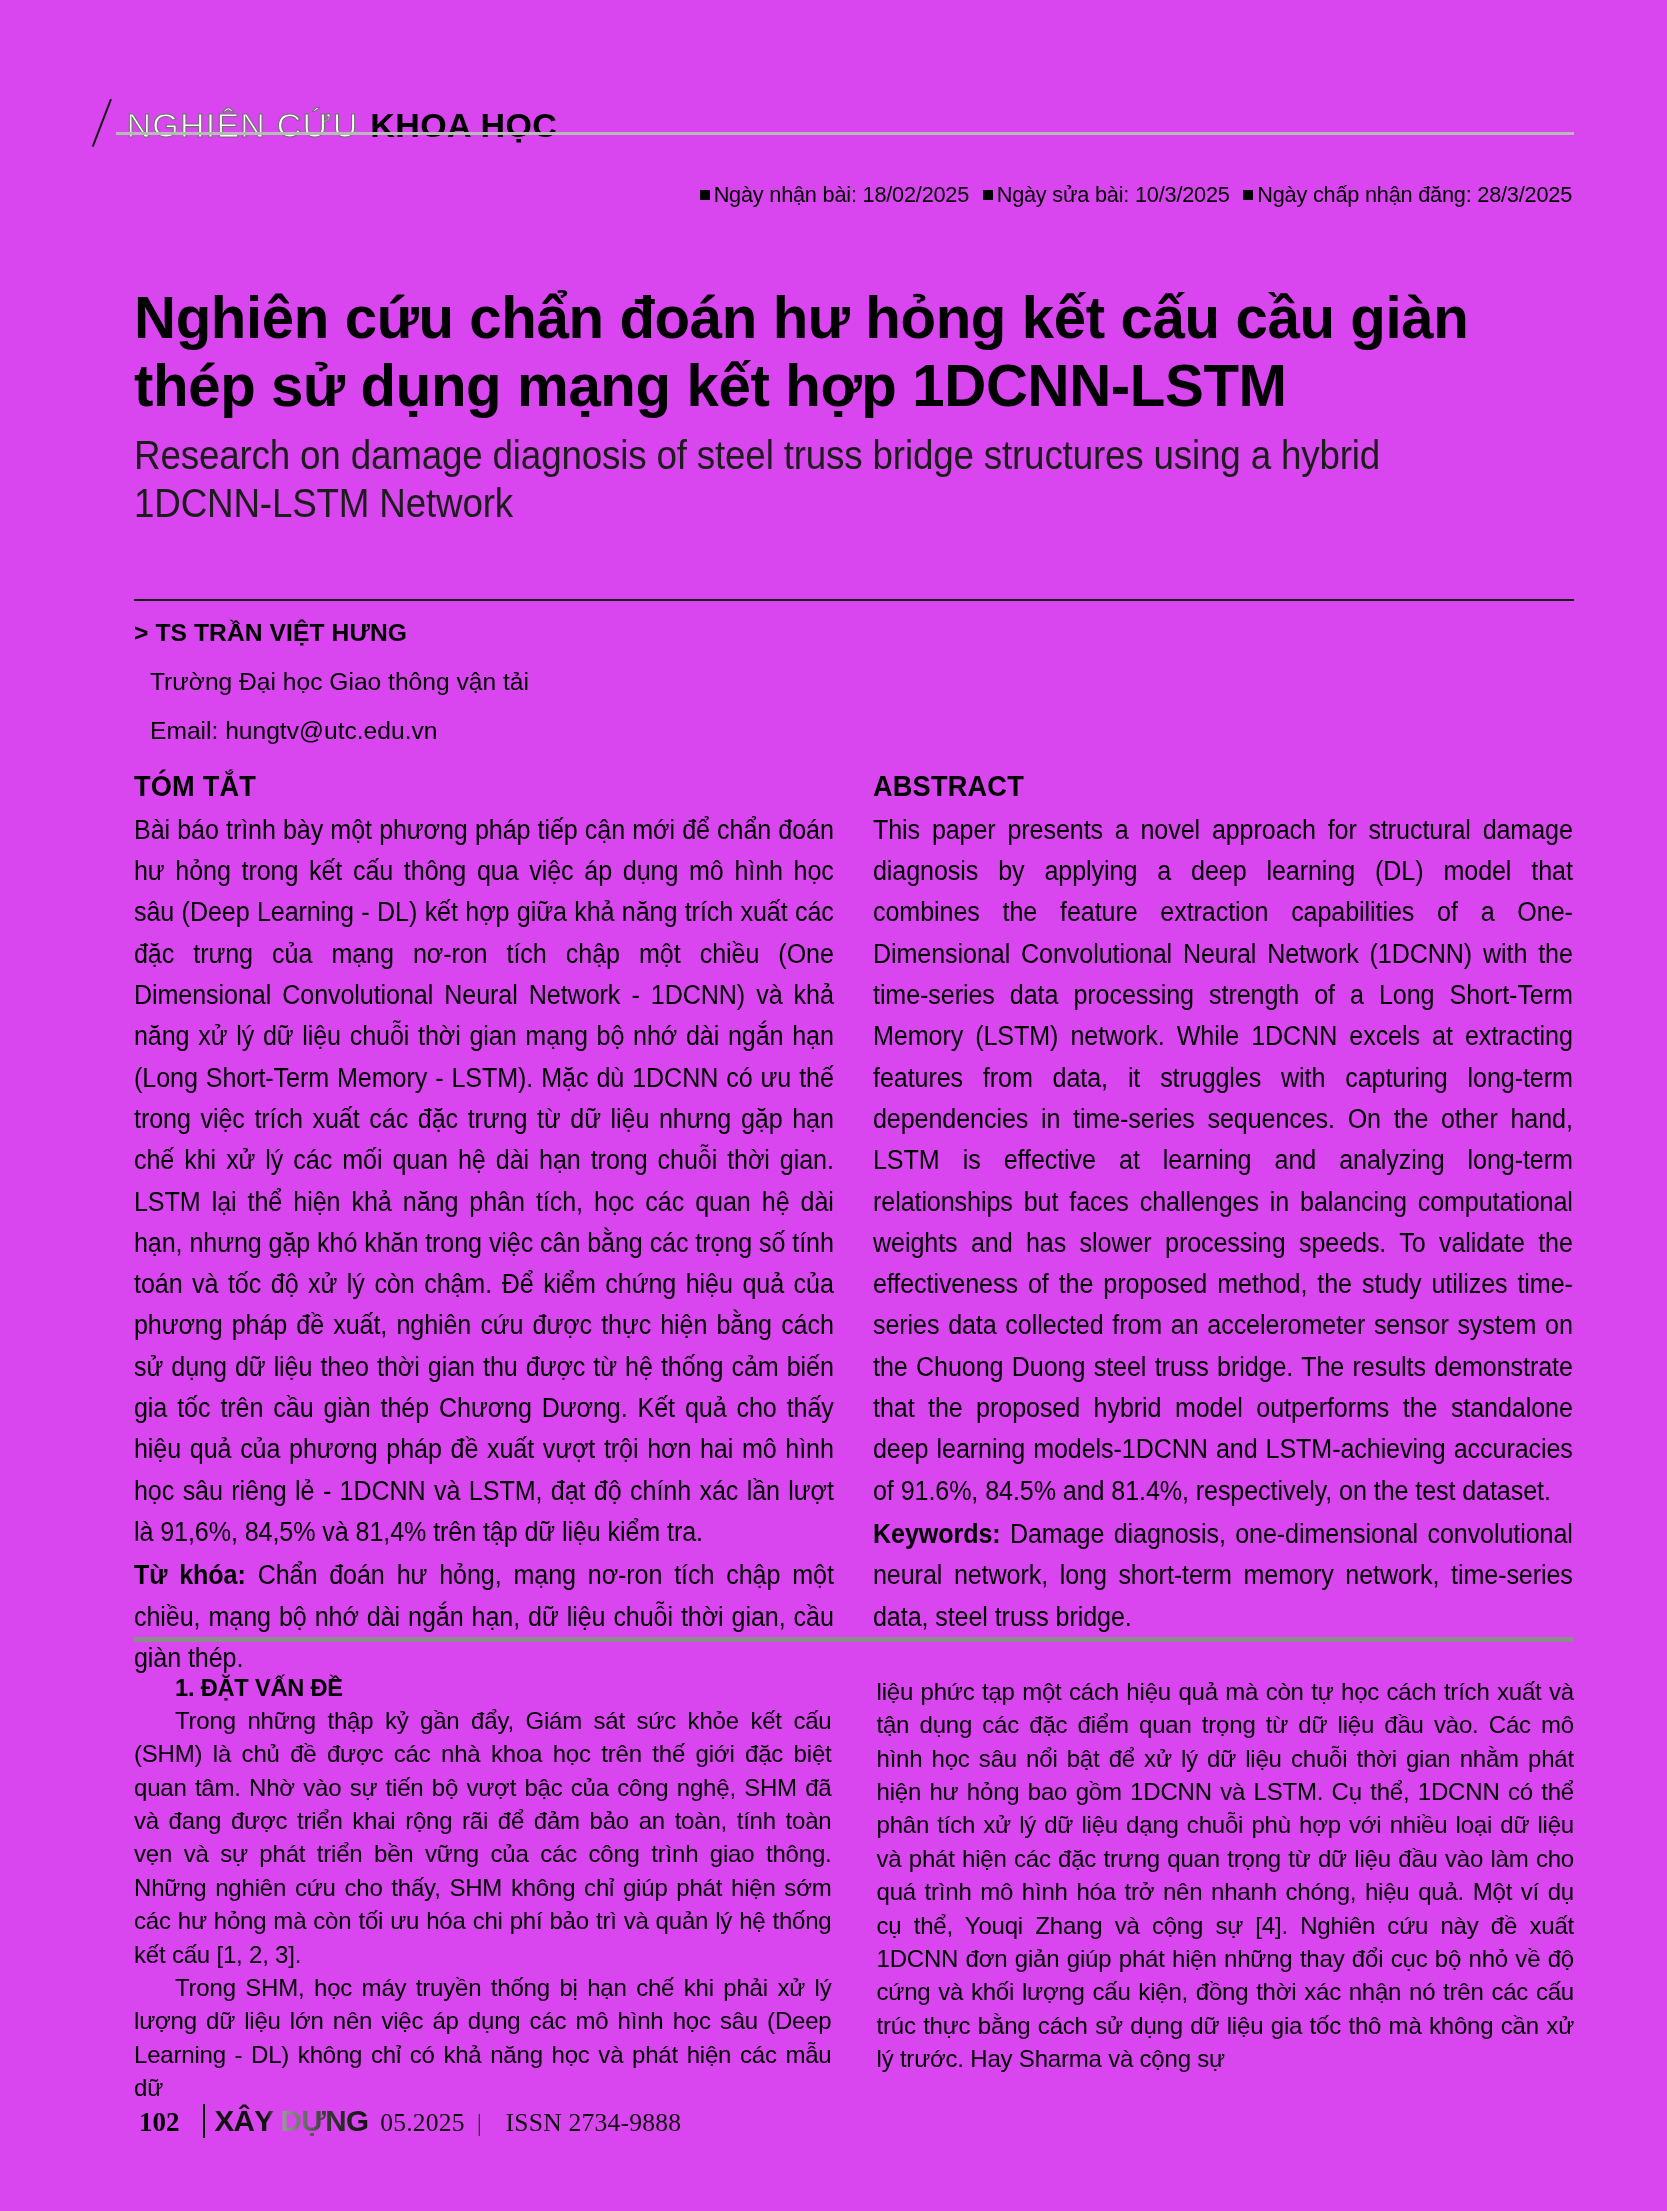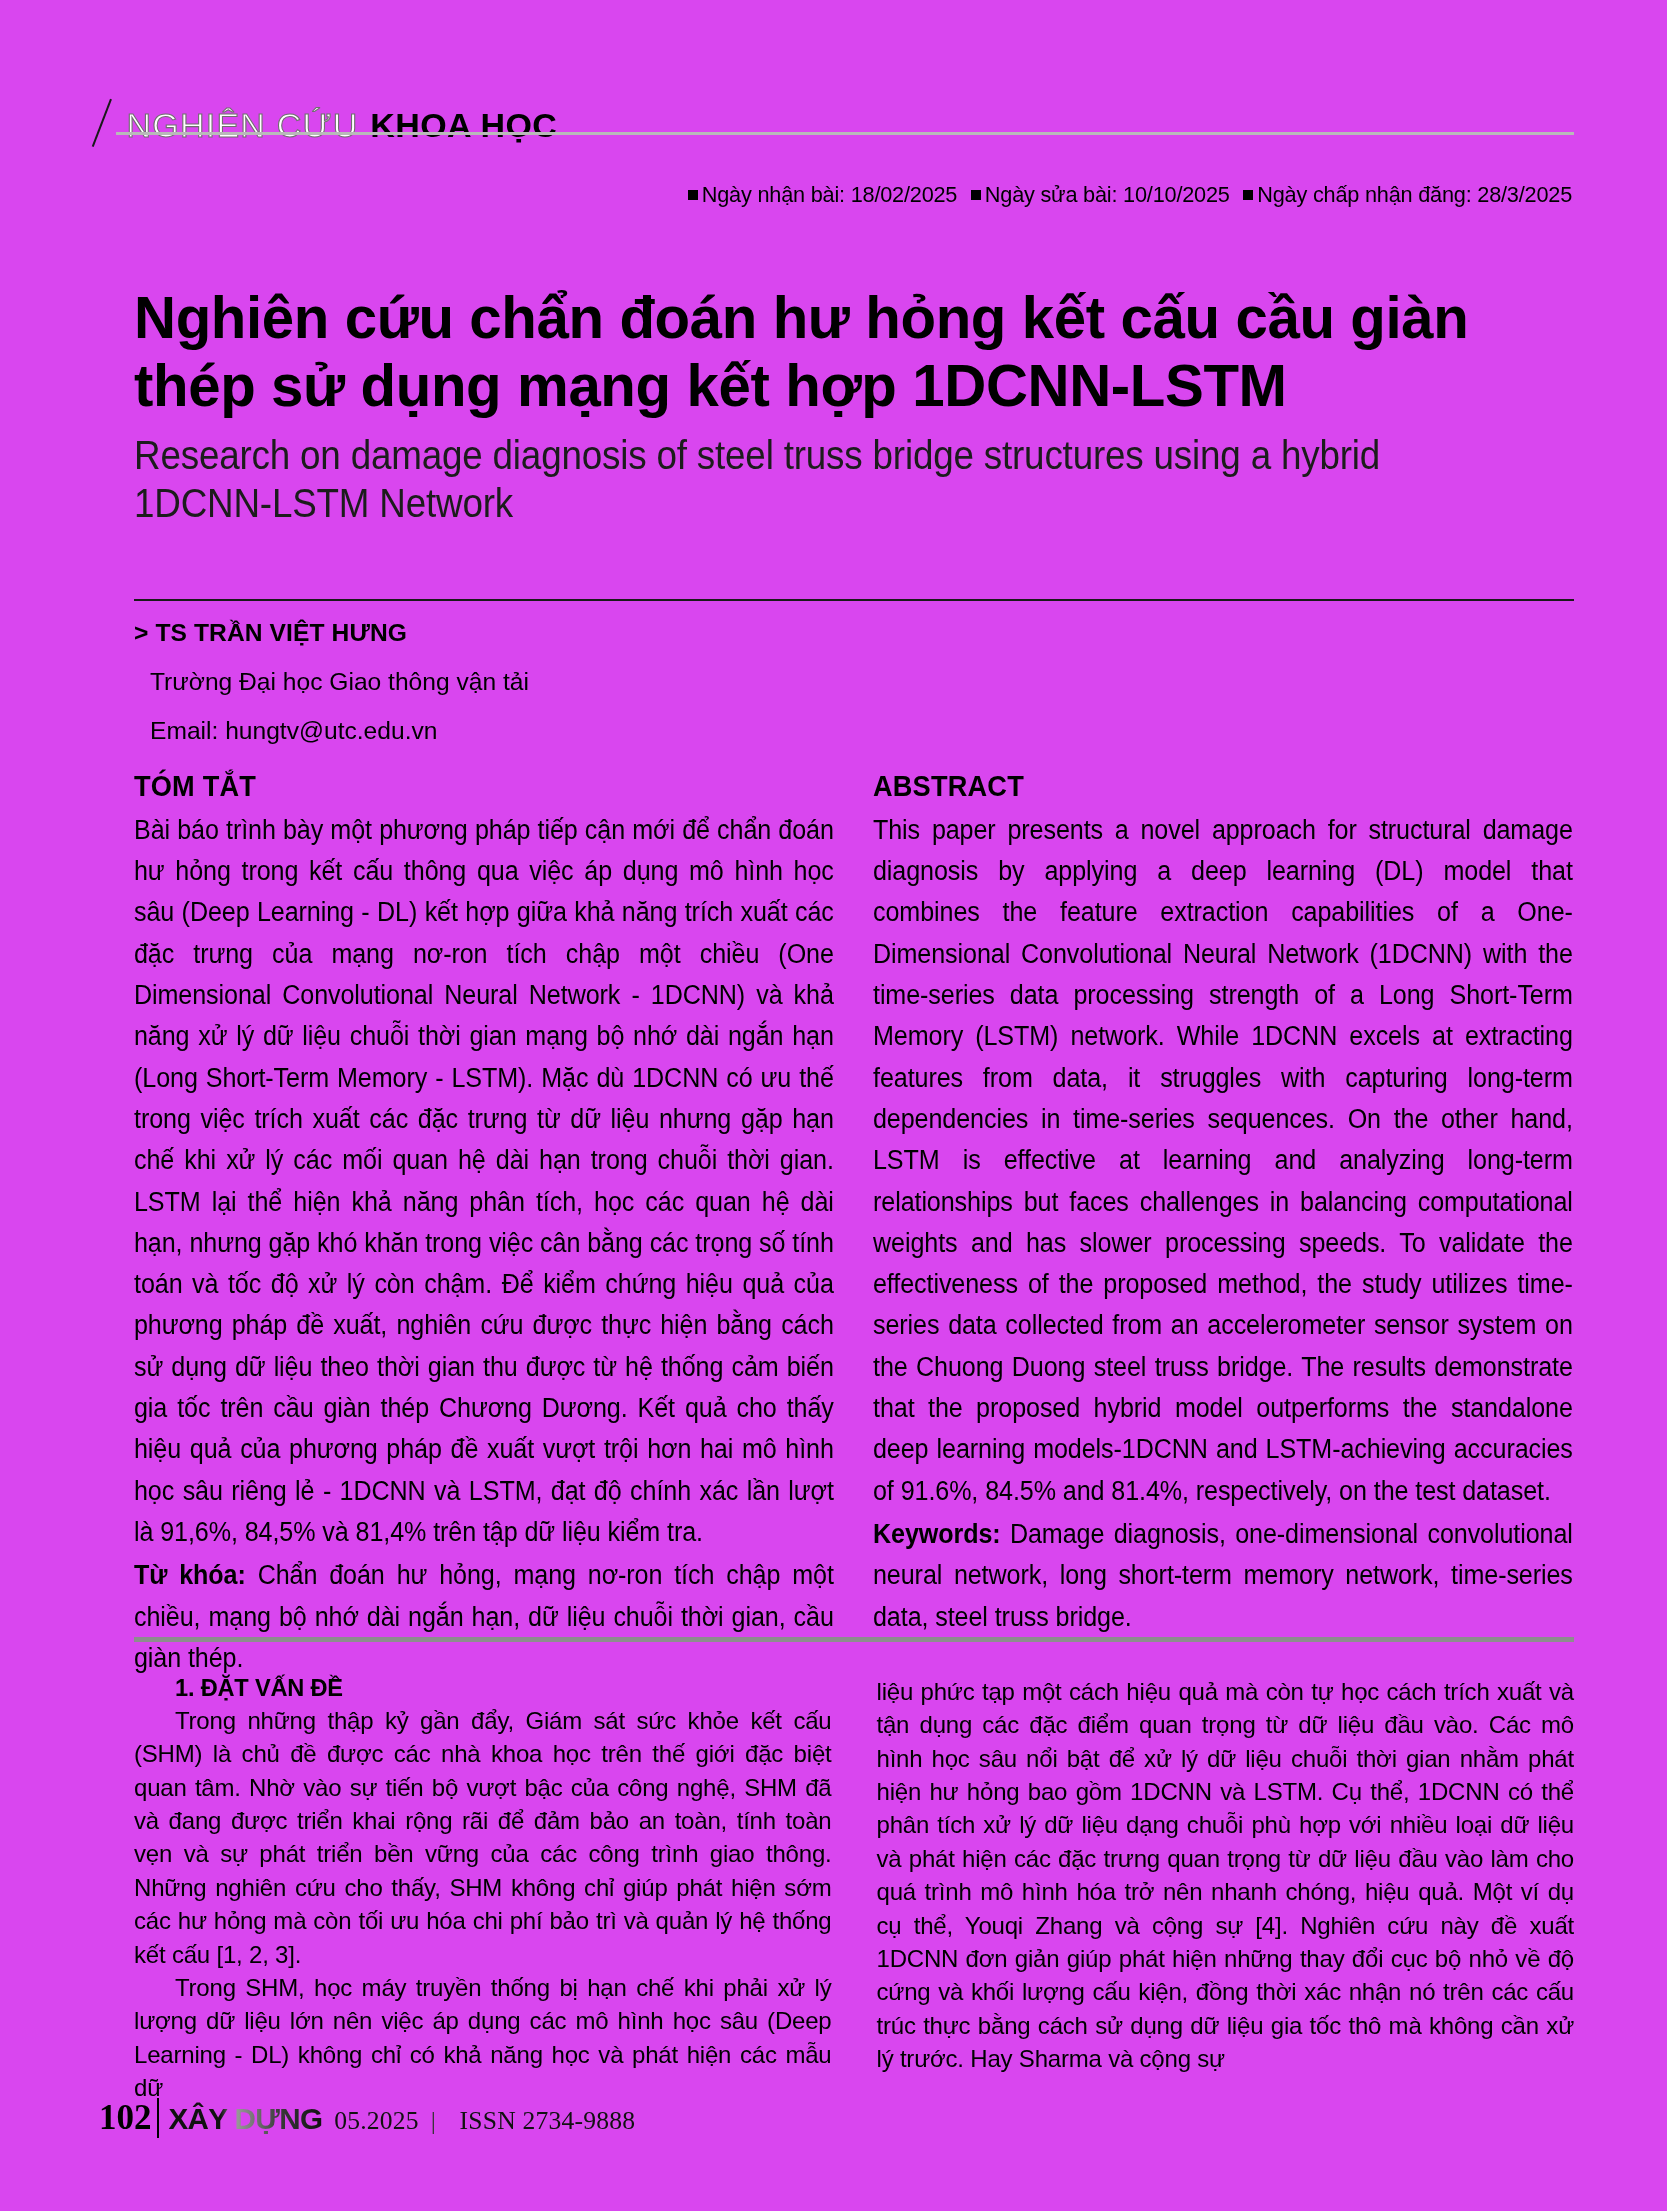--- a/index.html
+++ b/index.html
@@ -239,23 +239,24 @@
   .footer {
     position: absolute;
     left: 99px;
     bottom: 73px;
     display: flex;
     align-items: baseline;
   }
   .f-page {
     font-family: "Liberation Serif", serif;
     font-weight: 700;
-    font-size: 35px;
+    font-size: 27px;
     color: #000;
-    padding-right: 5px;
+    padding-right: 23px;
+    margin-left: 40px;
   }
   .f-bar {
     width: 2px;
     align-self: stretch;
     background: #000;
     margin-right: 9.9px;
   }
   .f-mast {
     font-family: "Liberation Sans", sans-serif;
     font-weight: 700;
@@ -283,21 +284,21 @@
   <div class="running-header">
     <div class="rh-inner">
       <span class="rh-slash"></span>
       <span class="rh-light">NGHIÊN CỨU</span>
       <span class="rh-bold">KHOA HỌC</span>
     </div>
   </div>
   <div class="rh-rule"></div>
 
   <div class="dates">
-    <span class="sq"></span><span>Ngày nhận bài: 18/02/2025</span><span class="sq"></span><span>Ngày sửa bài: 10/10/2025</span><span class="sq"></span><span>Ngày chấp nhận đăng: 28/3/2025</span>
+    <span class="sq"></span><span>Ngày nhận bài: 18/02/2025</span><span class="sq"></span><span>Ngày sửa bài: 10/3/2025</span><span class="sq"></span><span>Ngày chấp nhận đăng: 28/3/2025</span>
   </div>
 
   <div class="title-block">
     <h1 class="title-vi">Nghiên cứu chẩn đoán hư hỏng kết cấu cầu giàn thép sử dụng mạng kết hợp 1DCNN-LSTM</h1>
     <h2 class="title-en">Research on damage diagnosis of steel truss bridge structures using a hybrid 1DCNN-LSTM Network</h2>
   </div>
 
   <div class="author-rule"></div>
   <div class="author-block">
     <p class="author-name">&gt; TS TRẦN VIỆT HƯNG</p>

